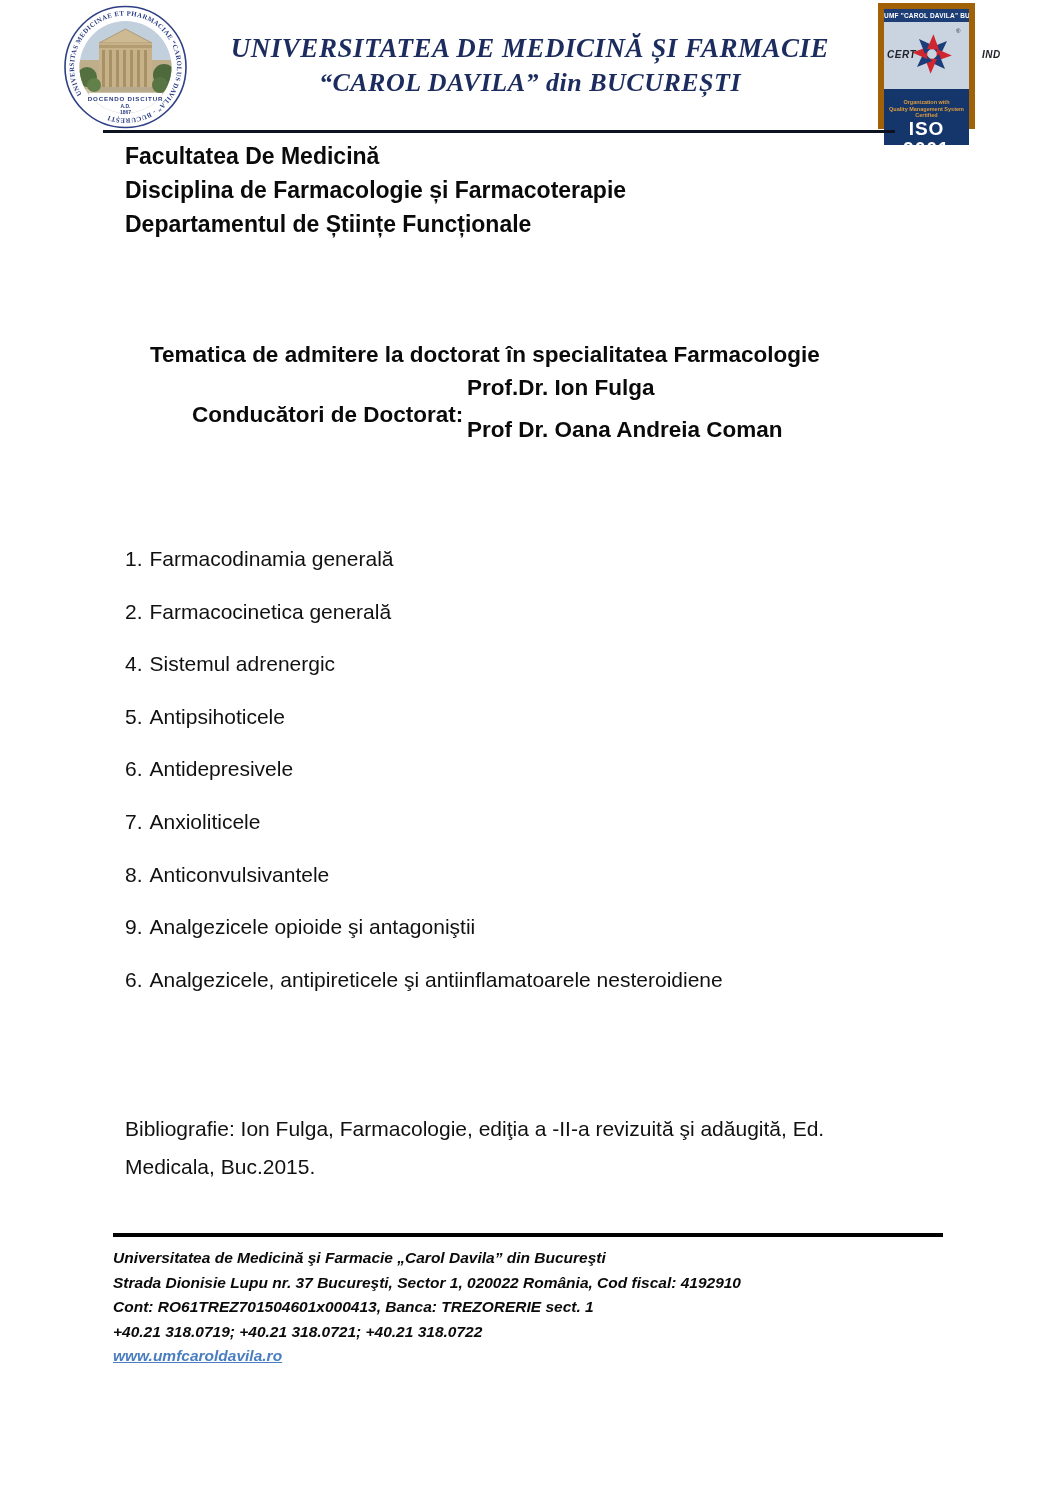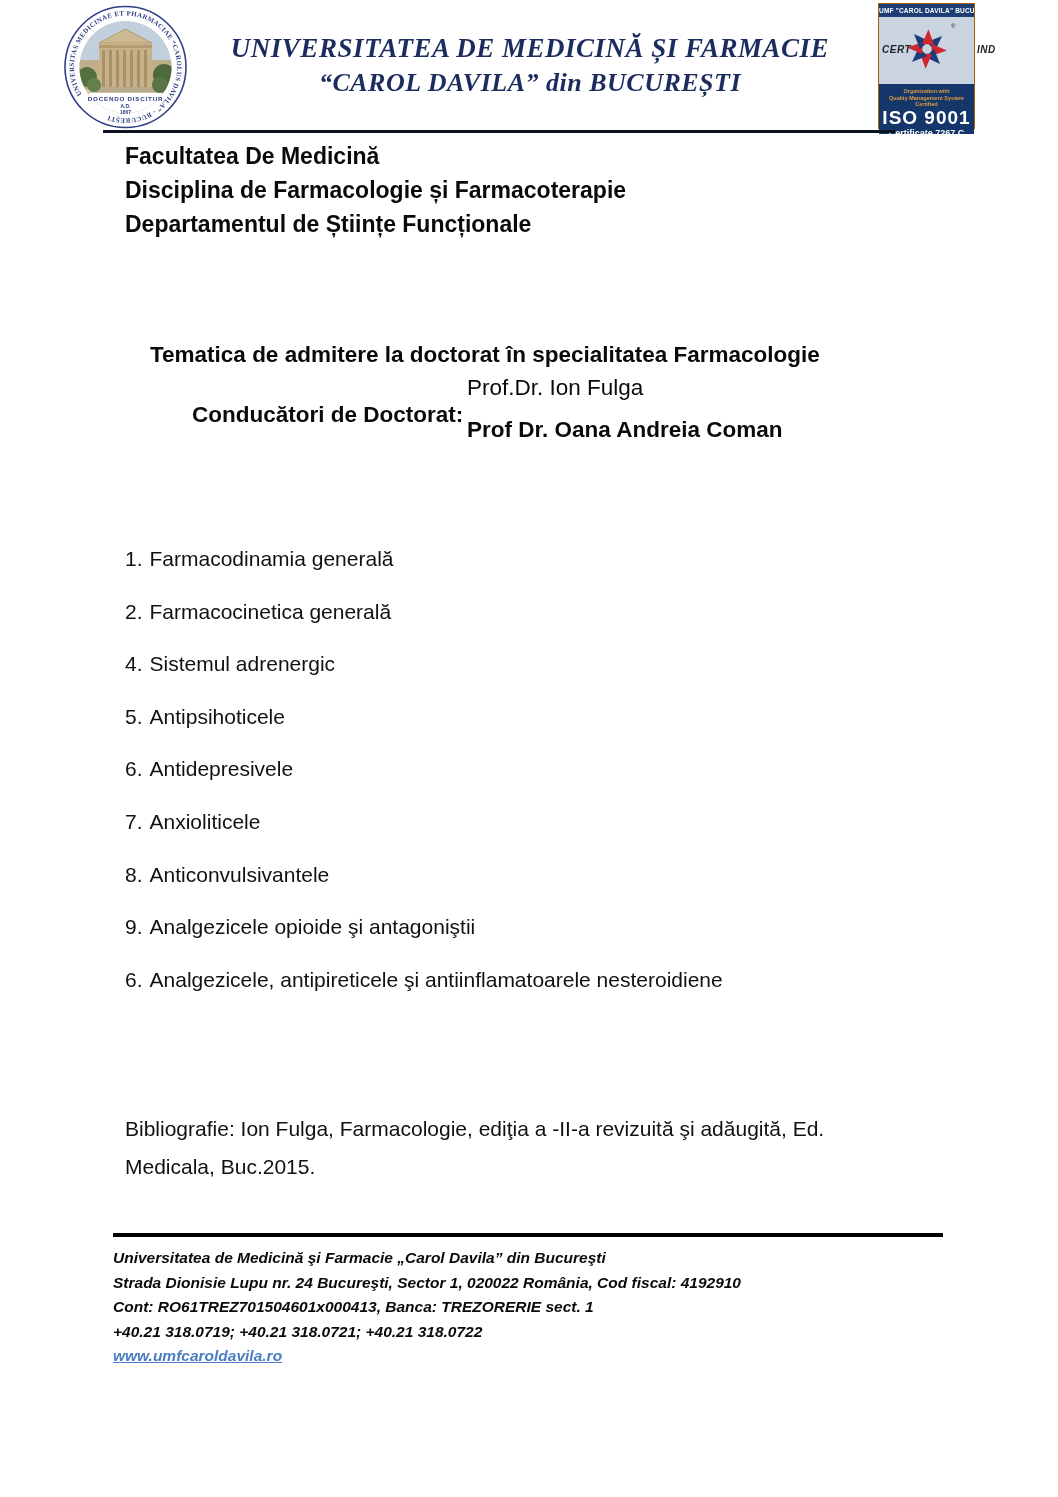--- a/index.html
+++ b/index.html
@@ -8,45 +8,45 @@
 
   
   .seal{position:absolute;left:63px;top:5px;width:125px;height:125px;}
   .uni-title{position:absolute;left:205px;top:30px;width:650px;text-align:center;
              font-family:"Liberation Serif", serif;font-style:italic;font-weight:bold;
              color:#1c2c5e;}
   .uni-title .l1{font-size:27px;line-height:36px;letter-spacing:.5px;}
   .uni-title .l2{font-size:26px;line-height:34px;letter-spacing:.5px;}
 
   .iso-badge{position:absolute;left:878px;top:3px;width:97px;height:126px;
-             border:1px solid #a16207;box-sizing:border-box;background:#f97316;
+             border:6px solid #a16207;box-sizing:border-box;background:#f97316;
              font-family:"Liberation Sans", sans-serif;}
   .iso-top{height:13px;background:#1c3e74;color:#fff;font-size:6.5px;font-weight:bold;
            text-align:center;line-height:13px;letter-spacing:.2px;white-space:nowrap;overflow:hidden;}
   .iso-mid{position:relative;height:67px;background:#c9d4e0;}
   .iso-mid .pin{position:absolute;left:24px;top:8px;}
   .iso-mid .cert{position:absolute;left:3px;top:27px;font-size:10px;font-style:italic;
                  font-weight:bold;color:#23242a;letter-spacing:.5px;}
   .iso-mid .ind{position:absolute;left:66px;top:27px;font-size:10px;font-style:italic;
                 font-weight:bold;color:#23242a;letter-spacing:.5px;margin-left:32px;}
   .iso-mid .reg{position:absolute;left:72px;top:6px;font-size:6px;color:#23242a;}
-  .iso-bottom{height:46px;background:#15366b;color:#fff;text-align:center;padding-top:4px;}
+  .iso-bottom{height:46px;background:#15366b;color:#fff;text-align:center;padding-top:10px;}
   .iso-org{font-size:5.5px;line-height:6.5px;color:#dd9c3f;font-weight:bold;}
   .iso-name{font-size:19px;font-weight:bold;line-height:20px;letter-spacing:1px;color:#fff;}
   .iso-cert{font-size:9px;font-weight:bold;line-height:10px;color:#fff;}
 
   .header-rule{position:absolute;left:103px;top:130px;width:792px;height:3px;background:#0d1220;}
 
   
   .faculty{position:absolute;left:125px;top:139px;font-weight:bold;font-size:23px;line-height:34px;color:#0a0a0a;}
 
   
   .topic-title{position:absolute;left:150px;top:334px;font-weight:bold;font-size:22.5px;color:#0a0a0a;margin-top:8px;}
   .topic-leaders-label{position:absolute;left:192px;top:375px;font-weight:bold;font-size:22.5px;color:#0a0a0a;margin-top:27px;}
-  .topic-leader1{position:absolute;left:467px;top:375px;font-weight:normal;font-size:22.5px;color:#0a0a0a;}
+  .topic-leader1{position:absolute;left:467px;top:375px;font-weight:bold;font-size:22.5px;color:#0a0a0a;}
   .topic-leader2{position:absolute;left:467px;top:417px;font-weight:bold;font-size:22.5px;color:#0a0a0a;}
 
   
   .topic-list{position:absolute;left:125px;top:547px;font-size:21px;color:#111;}
   .topic-list .li{height:52.6px;}
   .topic-list .num{display:inline-block;margin-right:7px;}
 
   
   .biblio{position:absolute;left:125px;top:1110px;font-size:21px;line-height:38px;color:#111;}
 
@@ -163,19 +163,19 @@
   </div>
 
   <div class="biblio">
     <div>Bibliografie: Ion Fulga, Farmacologie, ediţia a -II-a revizuită şi adăugită, Ed.</div>
     <div>Medicala, Buc.2015.</div>
   </div>
 
   <div class="footer-rule"></div>
   <div class="footer">
     <div>Universitatea de Medicină şi Farmacie „Carol Davila” din Bucureşti</div>
-    <div>Strada Dionisie Lupu nr. 24 Bucureşti, Sector 1, 020022 România, Cod fiscal: 4192910</div>
+    <div>Strada Dionisie Lupu nr. 37 Bucureşti, Sector 1, 020022 România, Cod fiscal: 4192910</div>
     <div>Cont: RO61TREZ701504601x000413, Banca: TREZORERIE sect. 1</div>
     <div>+40.21 318.0719; +40.21 318.0721; +40.21 318.0722</div>
     <div><a href="#">www.umfcaroldavila.ro</a></div>
   </div>
 
 </div>
 
 </body></html>

